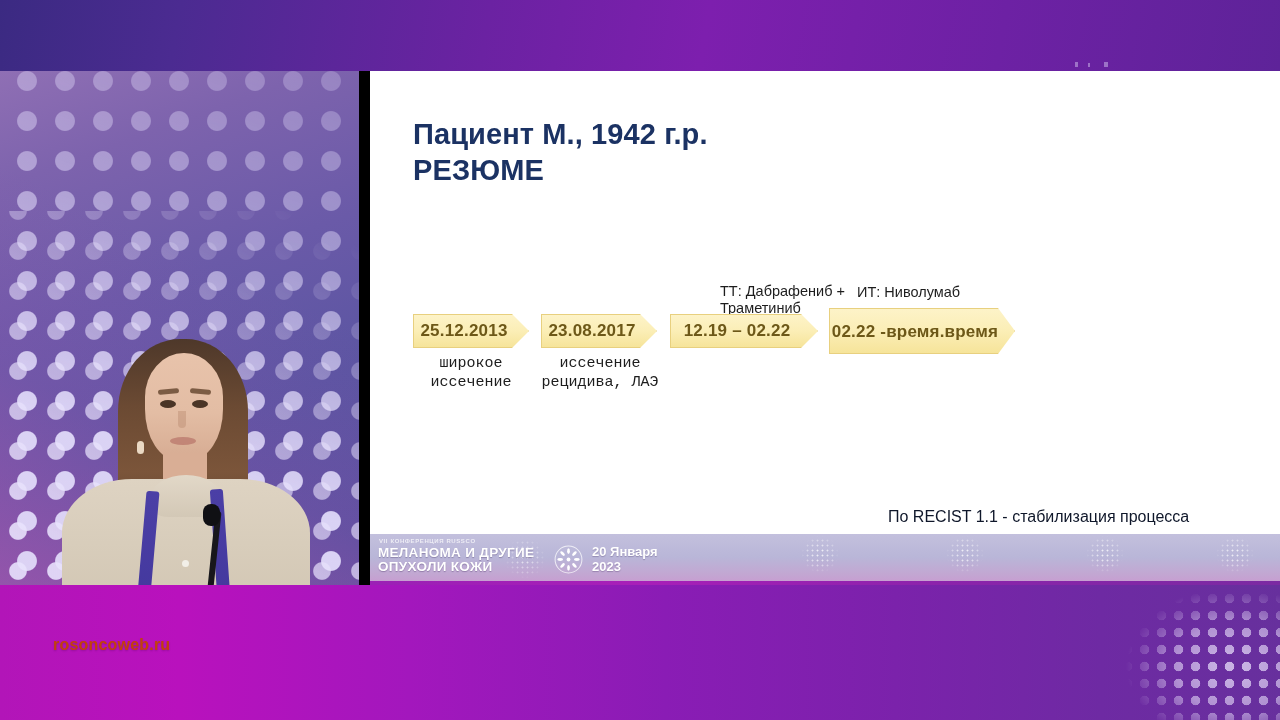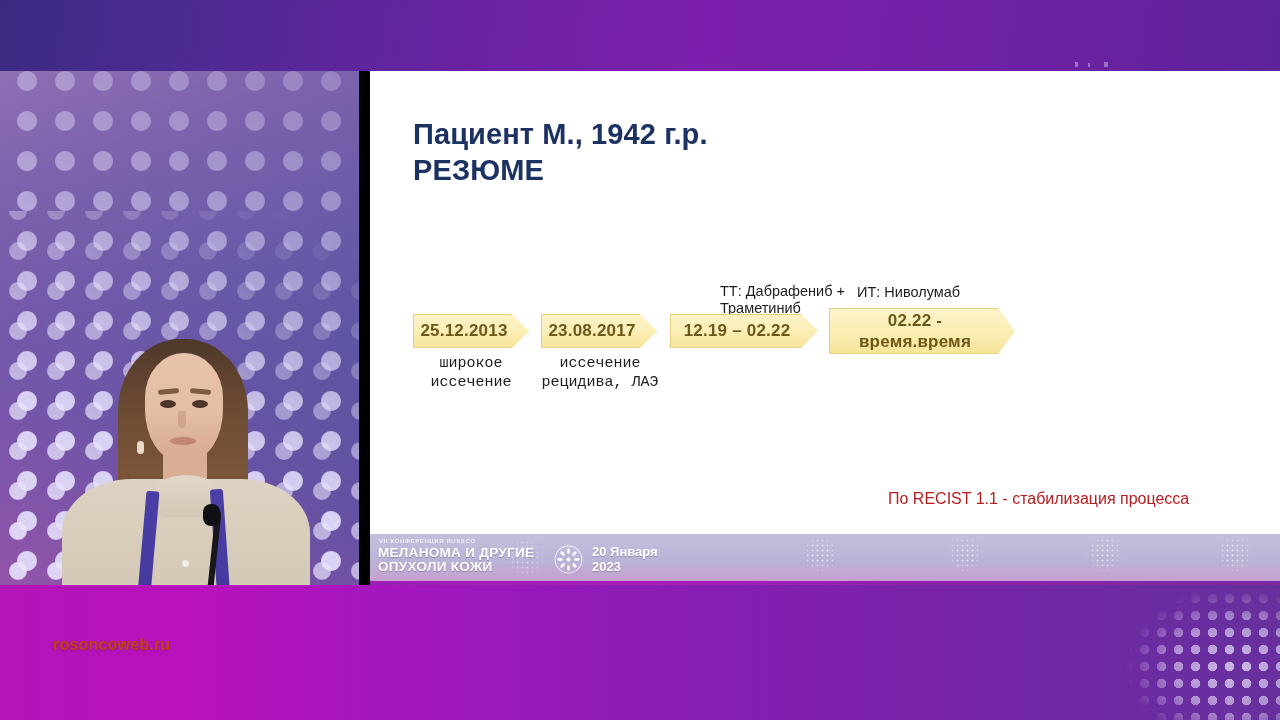--- a/index.html
+++ b/index.html
@@ -133,34 +133,34 @@
   .chev {
     position:absolute; height:34px;
     background:linear-gradient(180deg,#fdf3c8 0%,#fbeeb6 50%,#f6e49a 100%);
     border:1px solid #e8d07f;
     display:flex; align-items:center; justify-content:center;
     color:#6d5818; font-weight:700; font-size:17px; letter-spacing:.2px;
     clip-path:polygon(0 0, calc(100% - 17px) 0, 100% 50%, calc(100% - 17px) 100%, 0 100%);
     padding-right:14px;
   }
   .chev.two-line {
-    height:46px; line-height:21px; text-align:center; flex-direction:column;
+    height:46px; line-height:21px; text-align:center; flex-direction:row;
     justify-content:center;
   }
   .chev-label {
     position:absolute; font-size:14.5px; line-height:17px; color:#1d1d1d;
   }
   .chev-caption {
     position:absolute; font-size:15px; line-height:19px; color:#1d1d1d;
     text-align:center;
     font-family:Liberation Mono, monospace;
   }
   .recist {
-    position:absolute; left:518px; top:419px;
-    font-size:16px; color:#b91c1c;
+    position:absolute; left:518px; top:437px;
+    font-size:16px; color:#0f172a;
   }
 
   
   .banner {
     position:absolute; left:370px; top:534px; width:910px; height:51px;
     background:linear-gradient(180deg,#c3c0dd 0%,#b9b6d8 45%,#c2a7d2 78%,#c99ad0 100%);
     overflow:hidden;
   }
   .banner .rosettes {
     position:absolute; left:330px; top:-6px; width:580px; height:60px;

